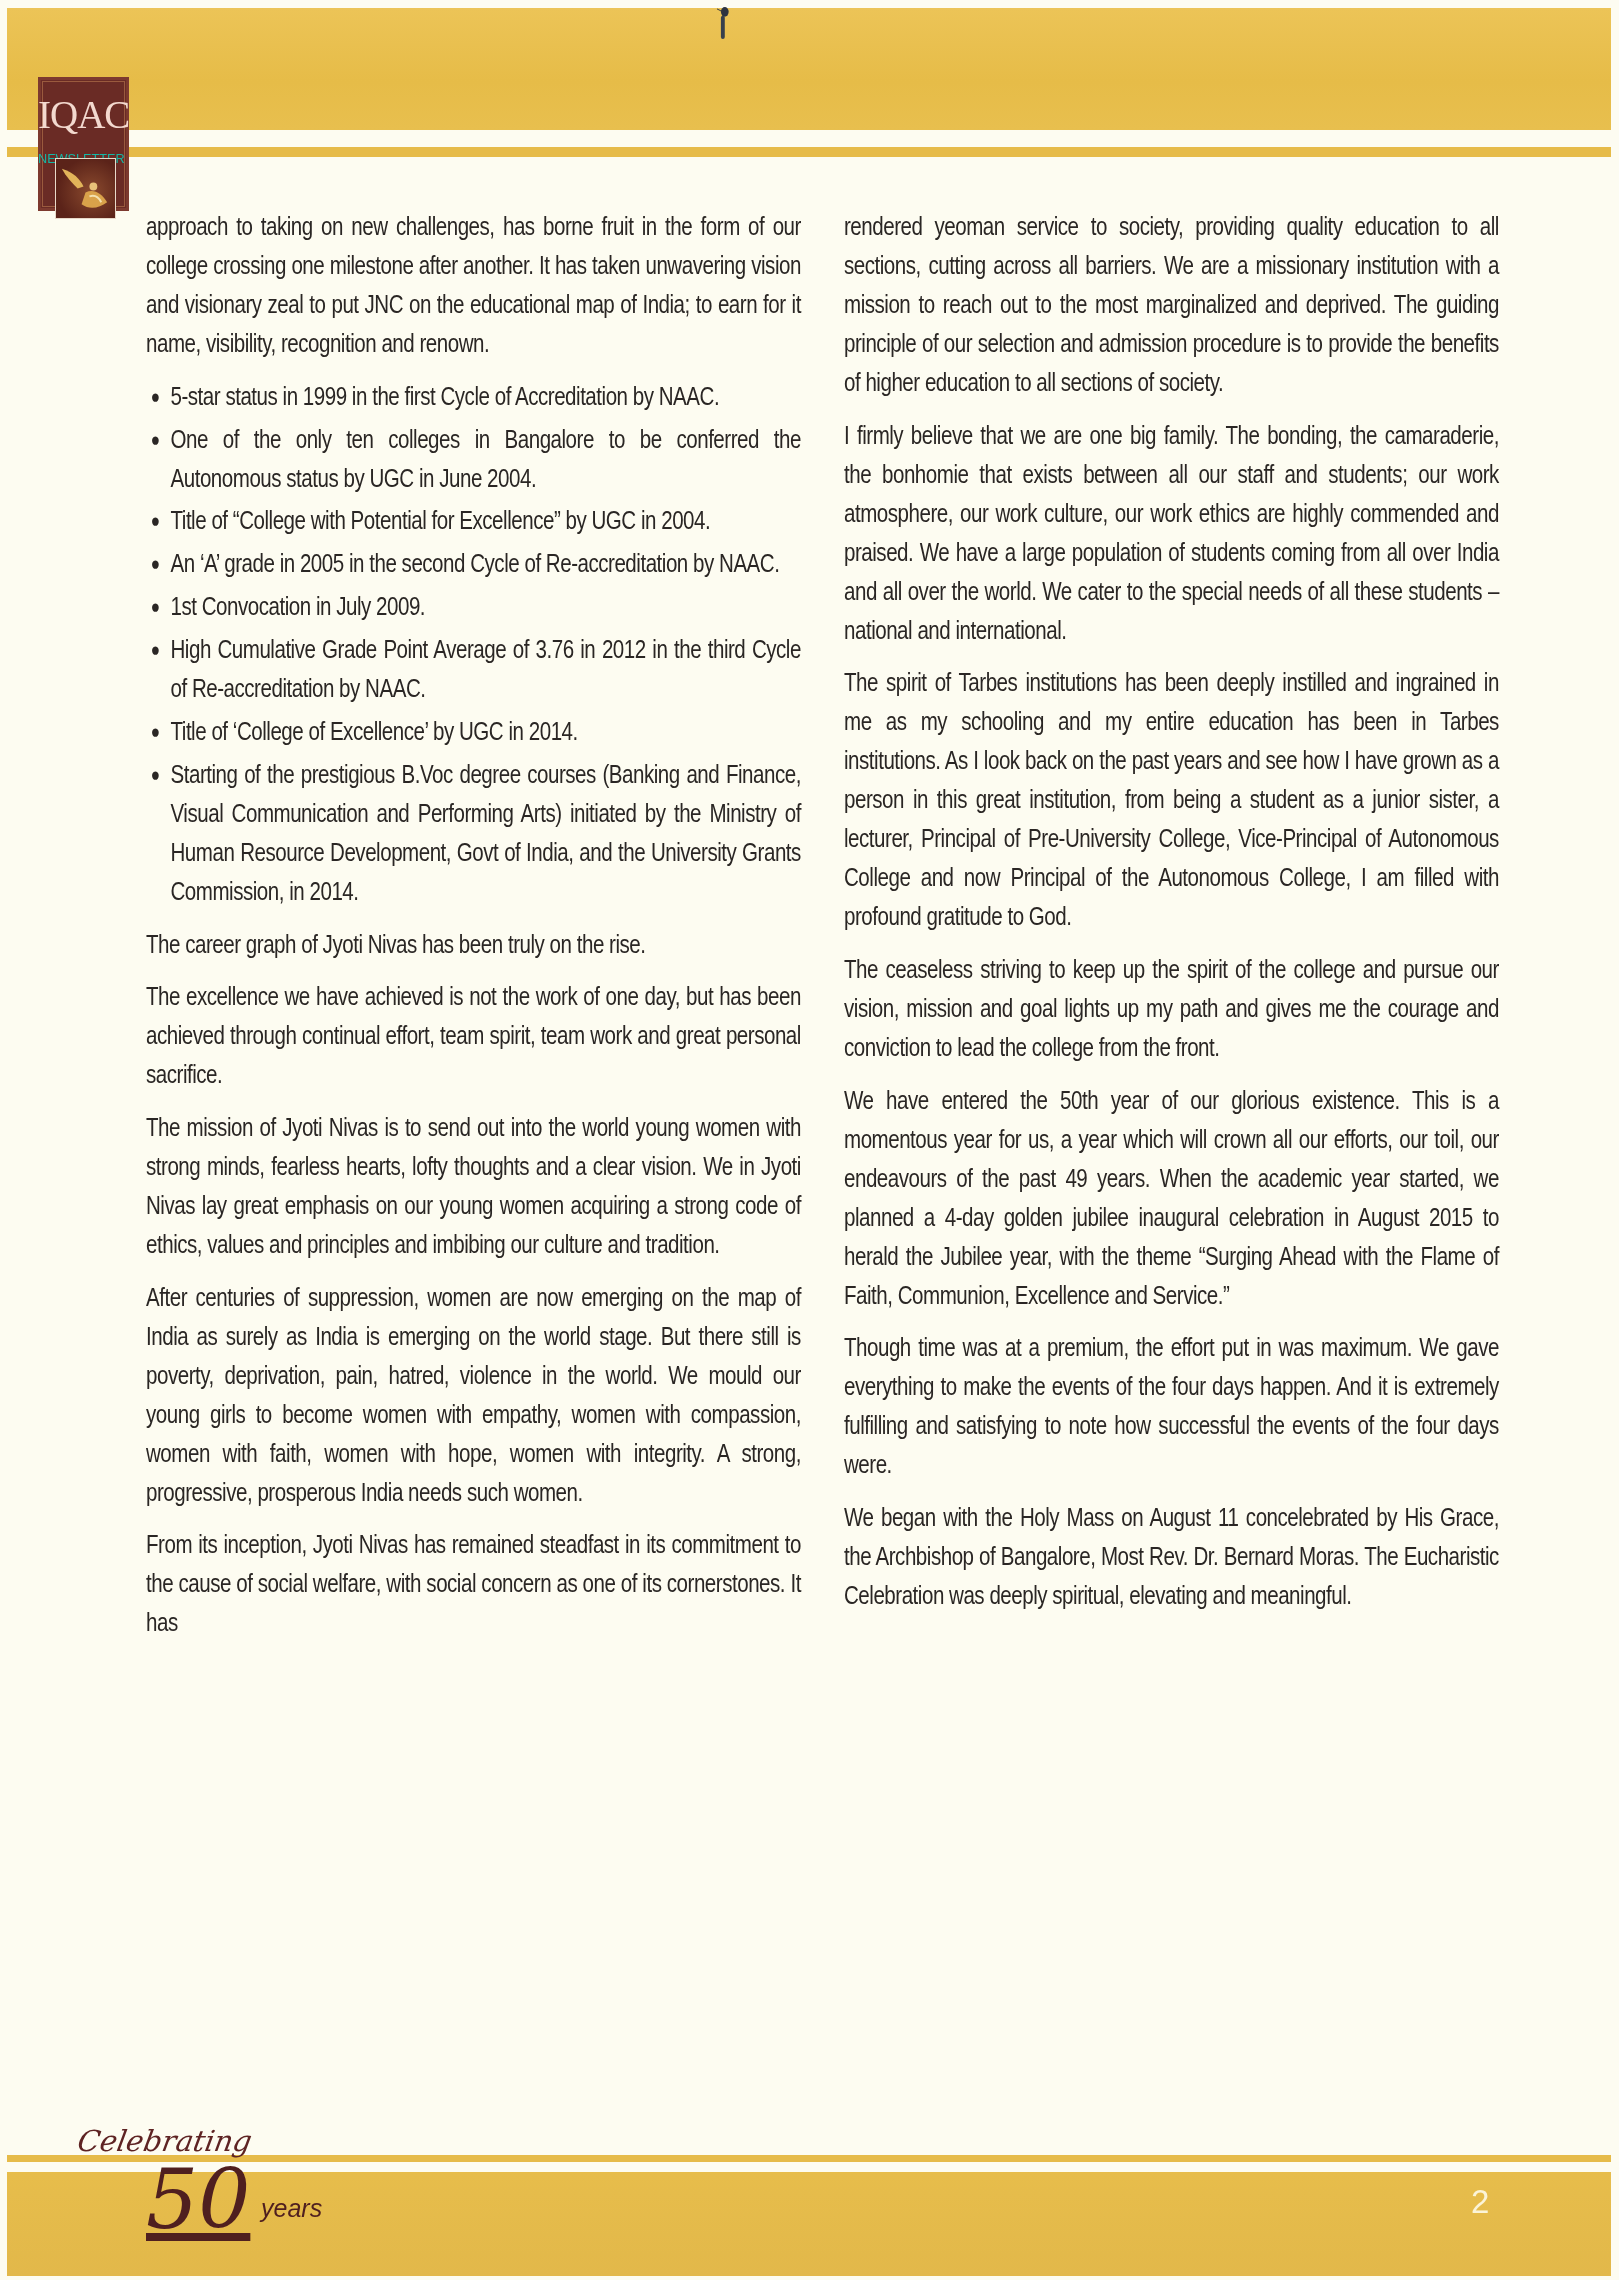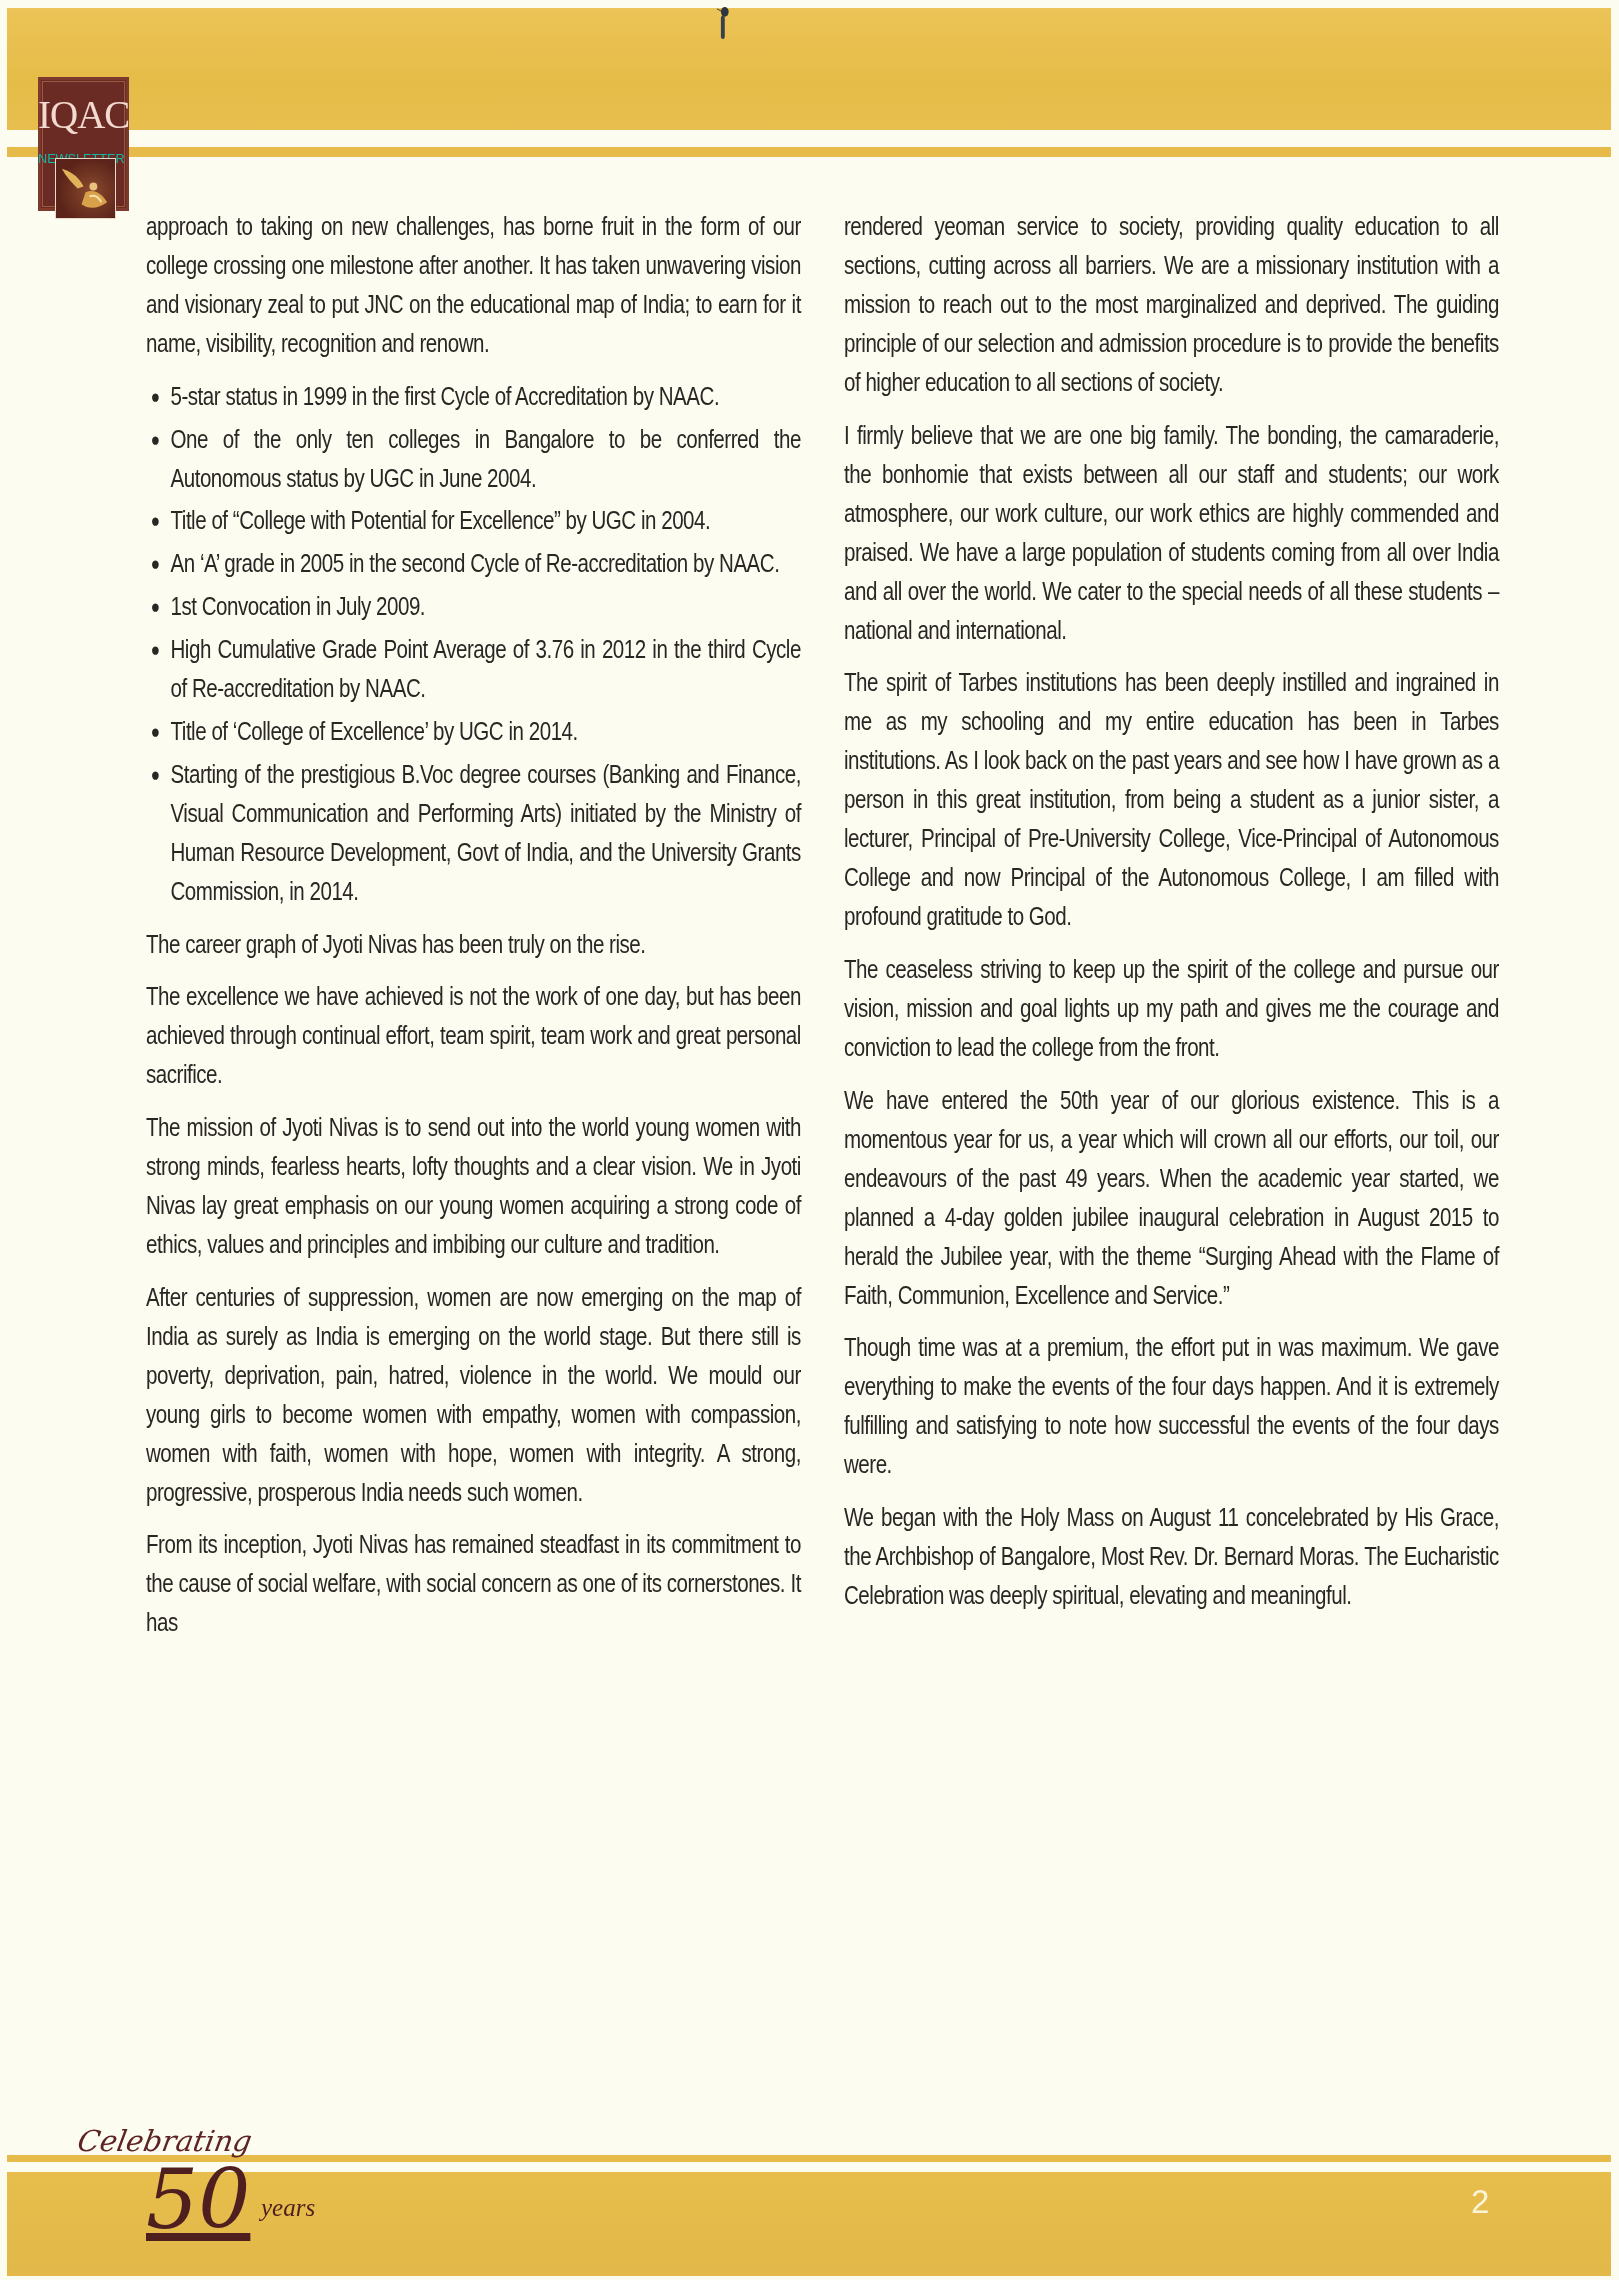--- a/index.html
+++ b/index.html
@@ -72,21 +72,21 @@
     font-family: "DejaVu Serif", serif; font-style: italic;
     font-size: 29px; color: #5e2323; transform: skewX(-10deg);
   }
   .fifty {
     position: absolute; left: 146px; top: 2159px;
     font-family: "DejaVu Serif", serif; font-style: italic;
     font-size: 82px; color: #4f1f1f; line-height: 82px; text-decoration: underline;
   }
   .years {
     position: absolute; left: 261px; top: 2194px;
-    font-family: Liberation Serif, serif; font-style: italic;
+    font-family: Liberation Sans, sans-serif; font-style: italic;
     font-size: 25px; color: #4f1f1f;
   }
   .page-number {
     position: absolute; left: 1471px; top: 2183px;
     font-size: 33px; color: #fbf4d8; font-family: "Liberation Sans", sans-serif;
   }
 </style>
 </head>
 <body>
 

